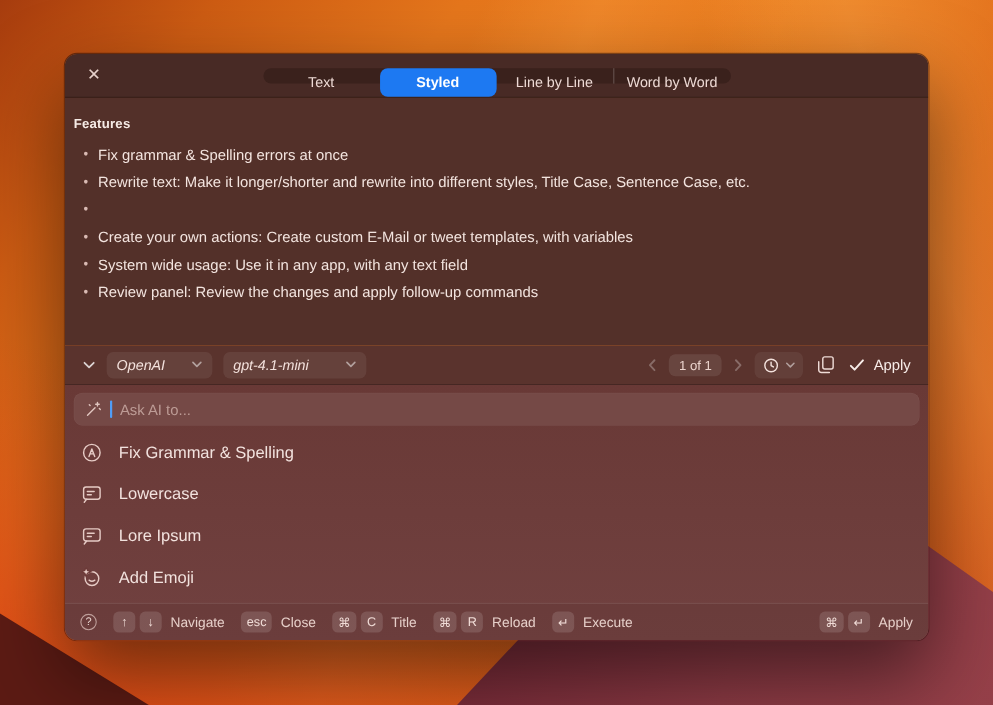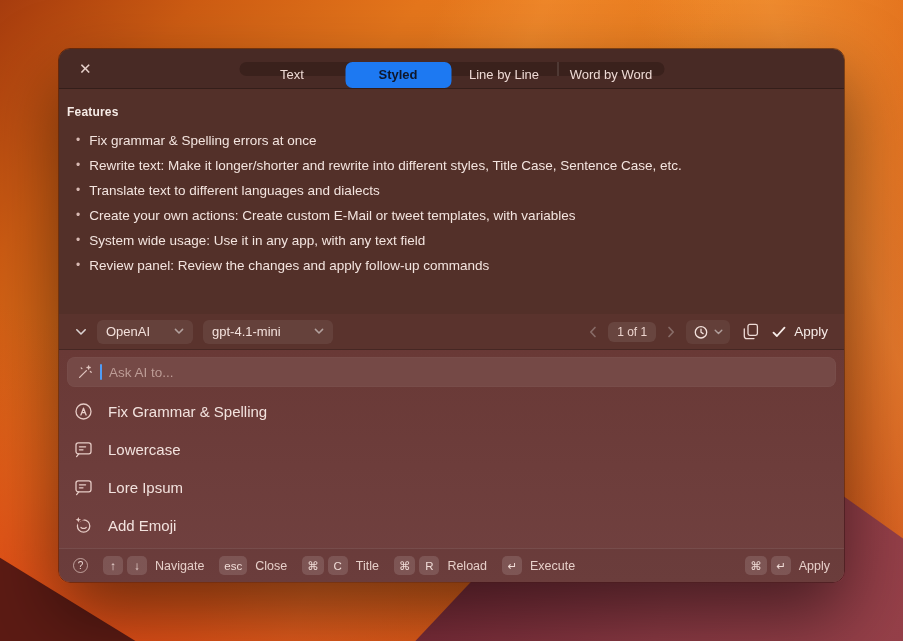--- a/index.html
+++ b/index.html
@@ -33,37 +33,37 @@
 
   
   .titlebar { position:relative; flex:none; height:40px; background:#482a25;
     border-bottom:1px solid rgba(0,0,0,.28); display:flex; align-items:center; padding:0 16px; }
   .close-btn { background:none; border:none; color:#e6d0ca; font-size:15px; line-height:1;
     cursor:pointer; padding:2px 4px; font-family:inherit; }
   .seg { position:absolute; left:50%; top:50%; transform:translate(-50%,-50%);
     display:flex; align-items:flex-start; height:14px; background:rgba(18,7,5,.26); border-radius:8px; }
   .seg-item { width:106px; height:26px; display:flex; align-items:center; justify-content:center;
     font-size:13px; color:#eedad5; border-radius:7px; cursor:pointer; }
-  .seg-item.selected { background:#1d79f2; color:#0f172a; font-weight:600; }
+  .seg-item.selected { background:#1d79f2; color:#ffffff; font-weight:600; }
   .seg-sep { width:1px; height:14px; background:rgba(255,255,255,.22); }
 
   
   .content { flex:none; height:225px; background:#533029; padding:16px 24px 0 8px; }
   .features-title { font-size:12px; font-weight:700; color:#f6ebe6; letter-spacing:.2px; }
   .bullets { list-style:none; margin-top:9px; }
   .bullets li { display:flex; gap:9px; padding-left:9px; line-height:25px; font-size:13.5px; color:#f3e4df; }
   .dot { color:#d9bab3; font-size:12px; }
 
   
   .toolbar { flex:none; height:36px; background:#5a332d; border-bottom:1px solid rgba(0,0,0,.22);
     display:flex; align-items:center; padding:0 16px; gap:10px; }
   .tb-chev { color:rgba(255,255,255,.78); display:flex; cursor:pointer; }
   .pill { display:inline-flex; align-items:center; gap:8px; height:24px; padding:0 9px;
     background:rgba(255,255,255,.07); border:none; border-radius:6px; color:#f3e1dc;
-    font-size:13px; font-family:inherit; cursor:pointer; }
+    font-size:13px; font-family:inherit; cursor:pointer;font-style:italic; }
   .pill .pchev { color:rgba(255,255,255,.5); display:flex; }
   .pill.provider { min-width:96px; justify-content:space-between; }
   .pill.model { min-width:130px; justify-content:space-between; }
   .toolbar-right { margin-left:auto; display:flex; align-items:center; gap:11px; }
   .pg-chev { color:rgba(255,255,255,.28); display:flex; cursor:default; }
   .page-pill { background:rgba(255,255,255,.09); border-radius:6px; padding:3px 9px;
     font-size:12px; color:#ebd3cd; }
   .history { gap:5px; background:rgba(255,255,255,.06); padding:0 7px; }
   .icon-btn { background:none; border:none; color:#eedbd6; display:flex; cursor:pointer; padding:2px; }
   .apply-btn { background:none; border:none; display:flex; align-items:center; gap:8px;
@@ -128,21 +128,20 @@
         <li>
           <span class="dot">•</span>
           <span>Fix grammar &amp; Spelling errors at once</span>
           </li>
         <li>
           <span class="dot">•</span>
           <span>Rewrite text: Make it longer/shorter and rewrite into different styles, Title Case, Sentence Case, etc.</span>
           </li>
         <li>
           <span class="dot">•</span>
-          <span>Translate text to different languages and dialects</span>
           </li>
         <li>
           <span class="dot">•</span>
           <span>Create your own actions: Create custom E-Mail or tweet templates, with variables</span>
           </li>
         <li>
           <span class="dot">•</span>
           <span>System wide usage: Use it in any app, with any text field</span>
           </li>
         <li>

